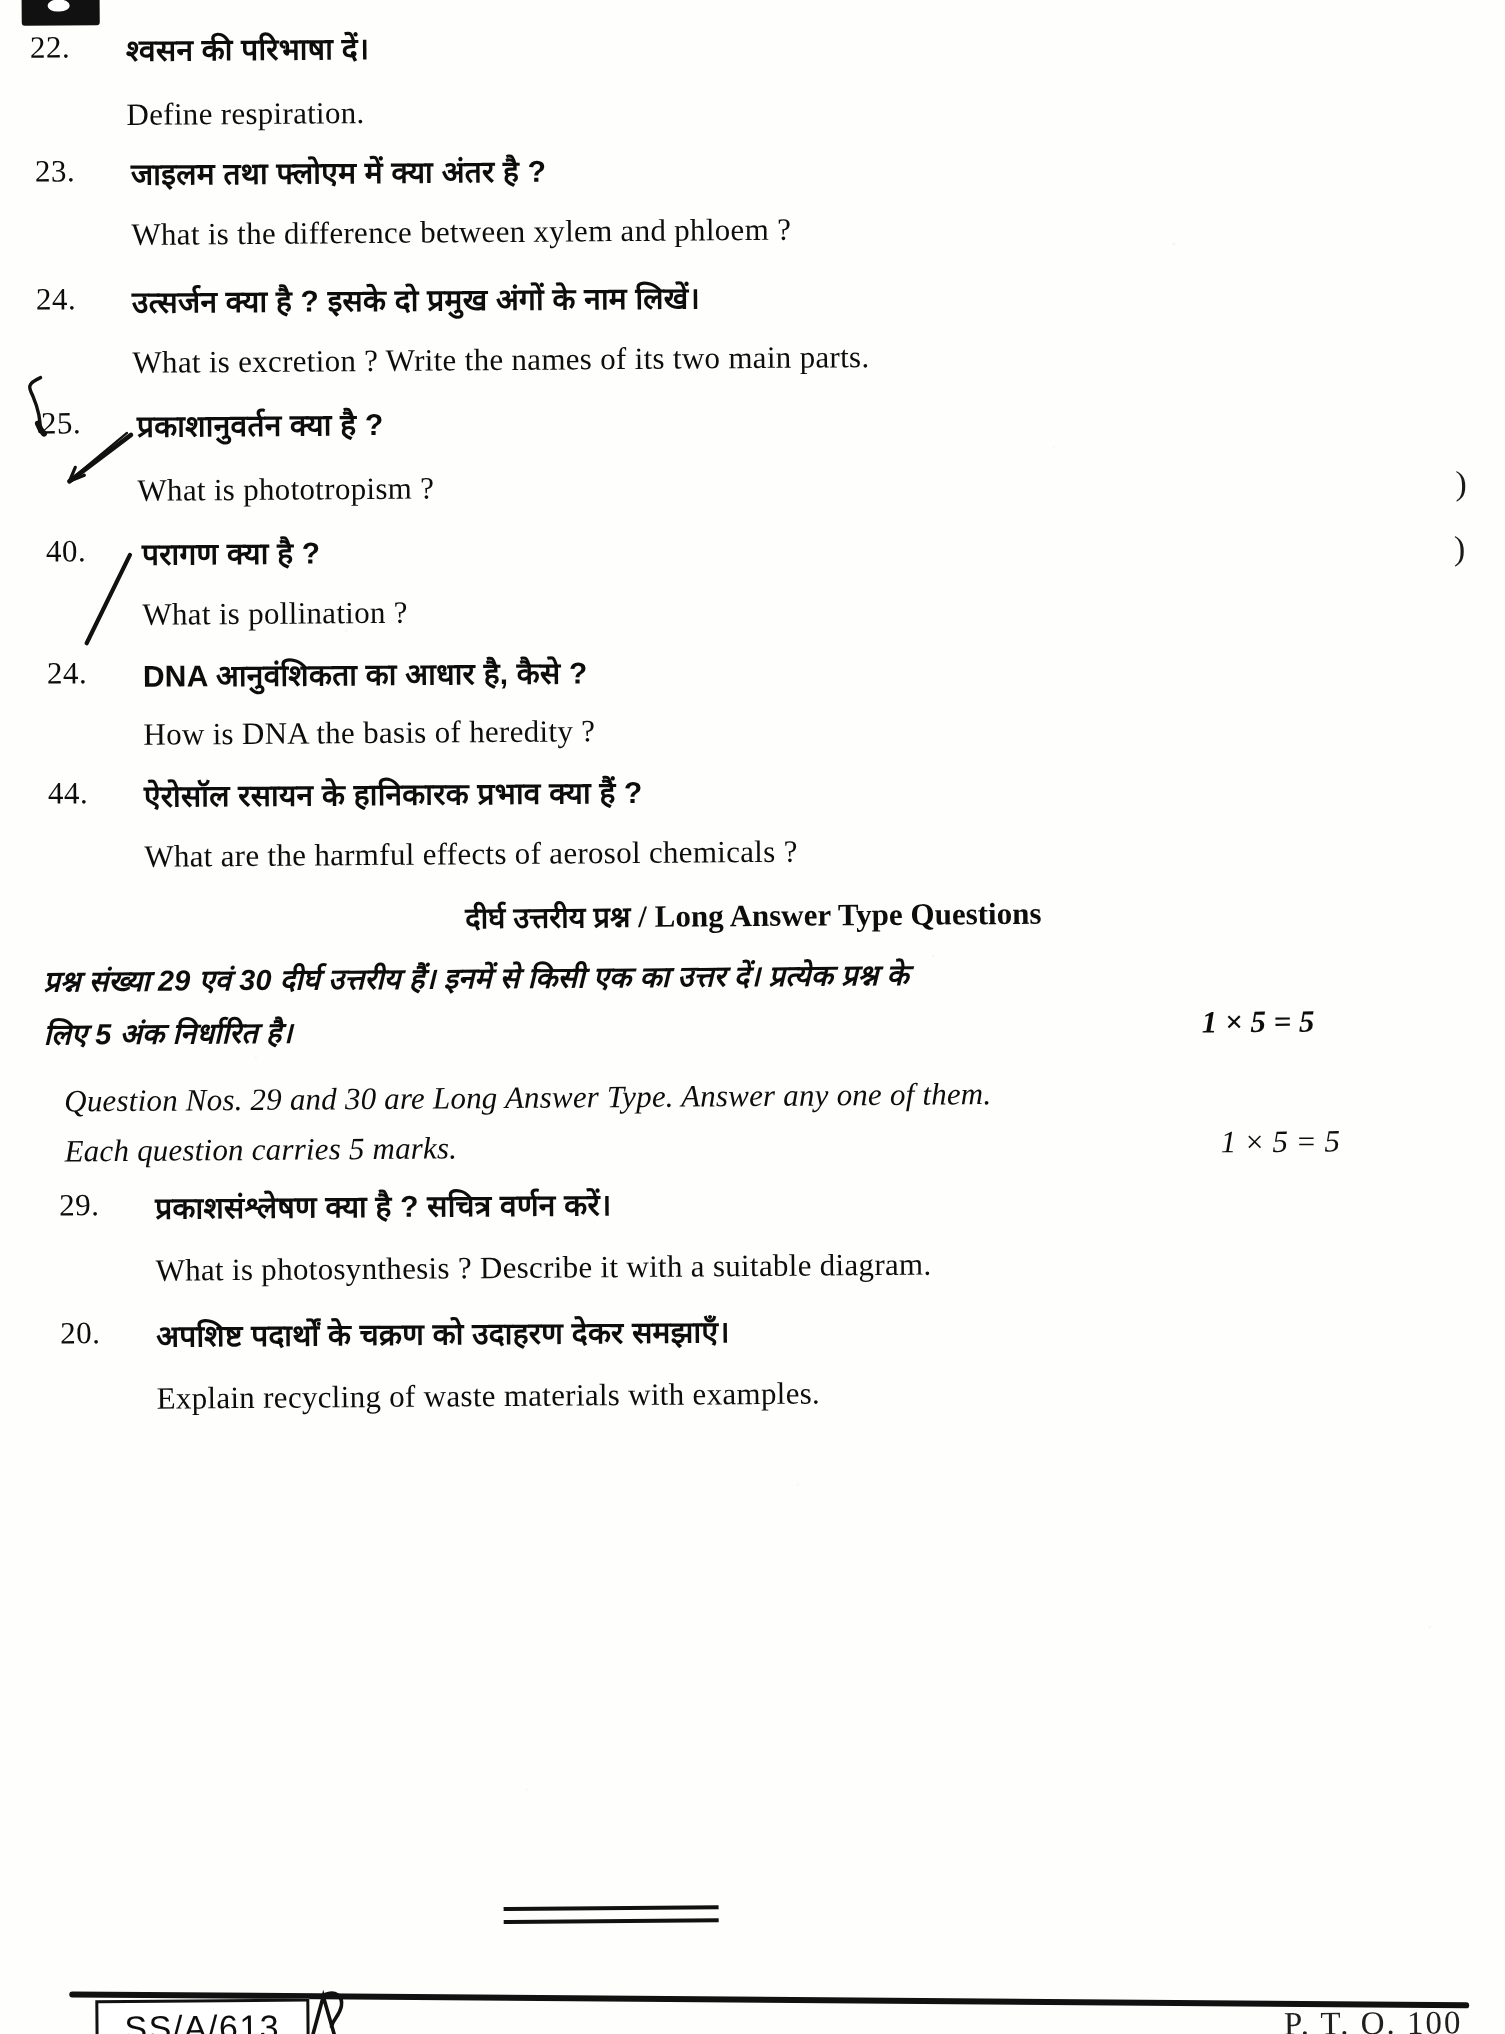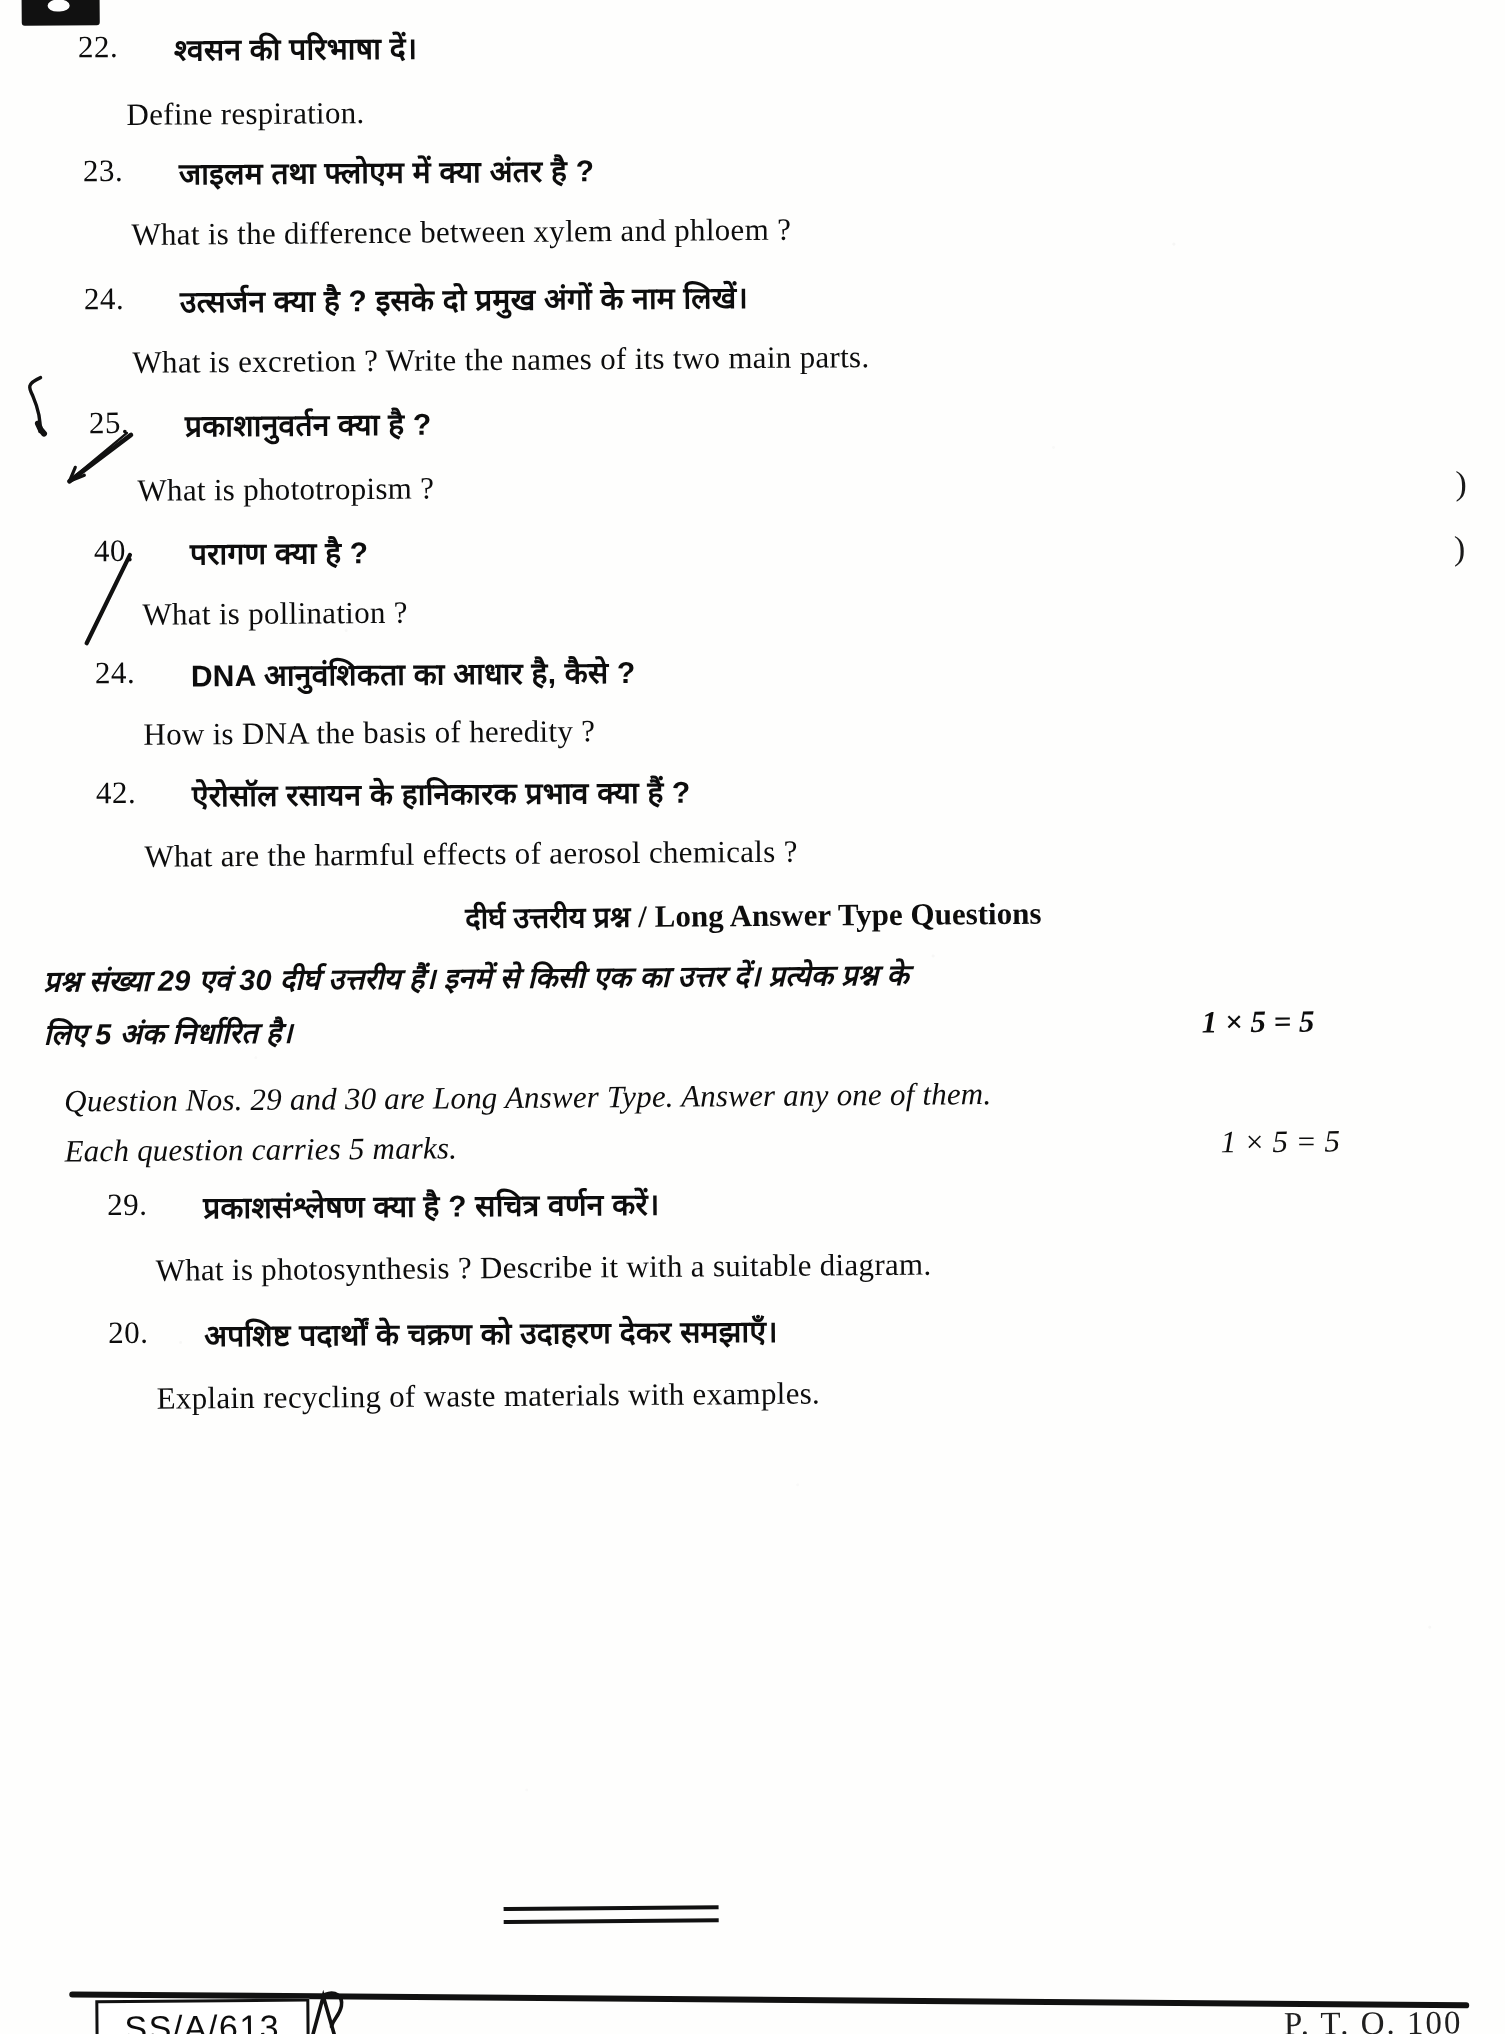--- a/index.html
+++ b/index.html
@@ -71,21 +71,20 @@
     position: absolute;
     display: flex;
     align-items: flex-start;
   }
   .qnum {
     width: 96px;
     flex: 0 0 96px;
     text-align: left;
     font-size: 31px;
     letter-spacing: .5px;
-    margin-left: 48px;
   }
   .qtext {
     font-size: 31px;
     white-space: nowrap;
   }
 
   .hindi {
     font-family: "Liberation Sans", "DejaVu Sans", sans-serif;
     font-size: 30px;
     font-weight: 600;
@@ -252,21 +251,21 @@
 
     <div class="qrow" style="left:48px; top:650px;">
       <div class="qnum">24.</div>
       <div class="qtext hindi">DNA आनुवंशिकता का आधार है, कैसे ?</div>
     </div>
     <div class="qrow" style="left:48px; top:712px;">
       <div class="qtext eng indent">How is DNA the basis of heredity ?</div>
     </div>
 
     <div class="qrow" style="left:48px; top:770px;">
-      <div class="qnum">42.</div>
+      <div class="qnum">44.</div>
       <div class="qtext hindi">ऐरोसॉल रसायन के हानिकारक प्रभाव क्या हैं ?</div>
     </div>
     <div class="qrow" style="left:48px; top:834px;">
       <div class="qtext eng indent">What are the harmful effects of aerosol chemicals ?</div>
     </div>
 
     <div class="section-heading" style="top:895px;">
       <span class="h-hi">दीर्घ उत्तरीय प्रश्न</span>
       <span class="h-en">/</span>
       <span class="h-en">Long Answer Type Questions</span>

